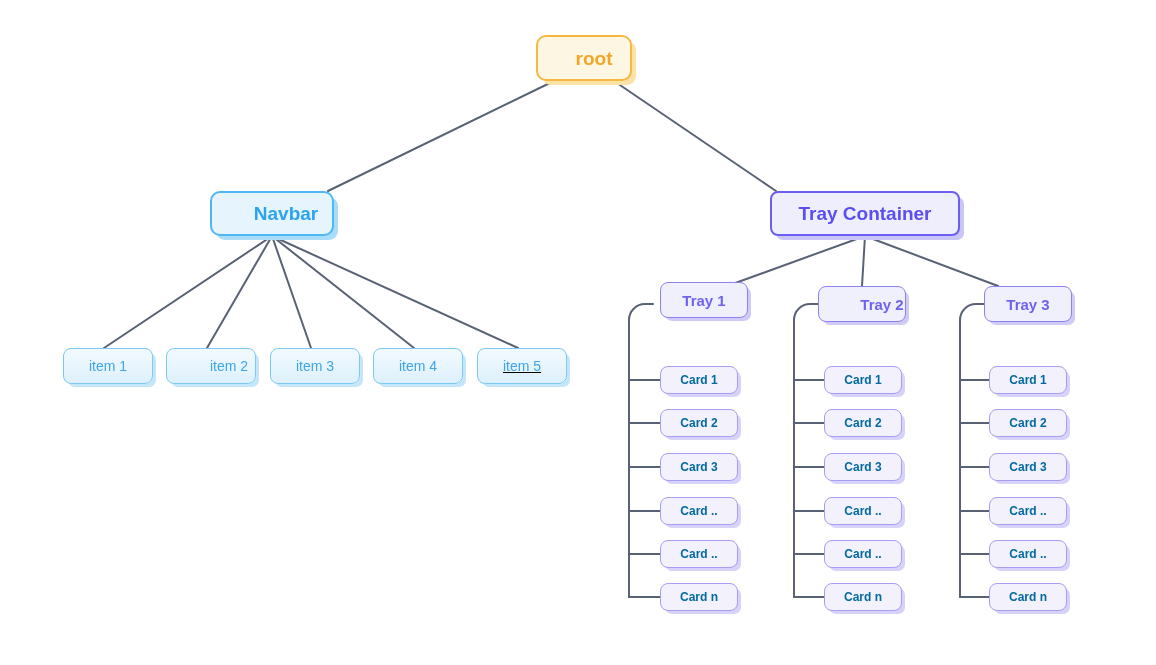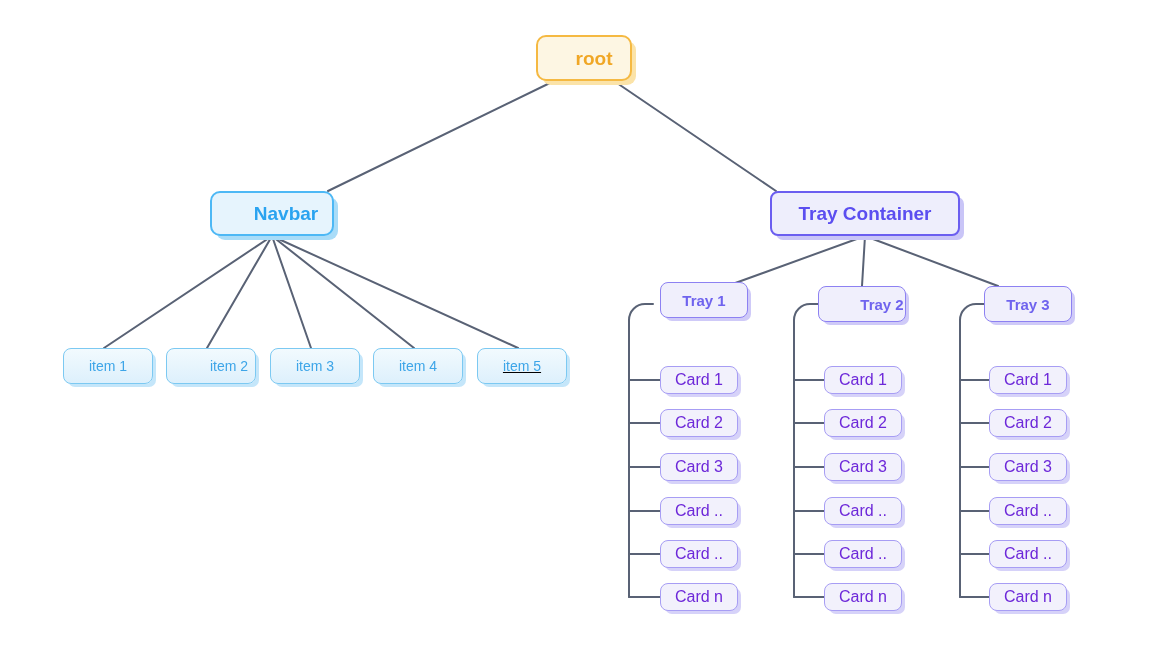--- a/index.html
+++ b/index.html
@@ -123,23 +123,23 @@
 
   
   .node-card {
     background: #f2f1fc;
     border-width: 1.5px;
     border-color: #a79df4;
     border-radius: 8px;
     box-shadow: 4px 4px 0 -1px #d6d2f9;
   }
   .node-card .node-label {
-    color: #6d28d9;
-    font-size: 16px;
-    font-weight: 400;
+    color: #0369a1;
+    font-size: 12px;
+    font-weight: 700;
   }
 </style>
 </head>
 <body>
 
 <div id="diagram-canvas">
 
   <svg id="edge-layer" viewBox="0 0 1156 665" width="1156" height="665" xmlns="http://www.w3.org/2000/svg">
       <line x1="554" y1="81" x2="328" y2="191" stroke="#596275" stroke-width="2" stroke-linecap="round"></line>
       <line x1="272" y1="236" x2="104" y2="348" stroke="#596275" stroke-width="2" stroke-linecap="round"></line>

